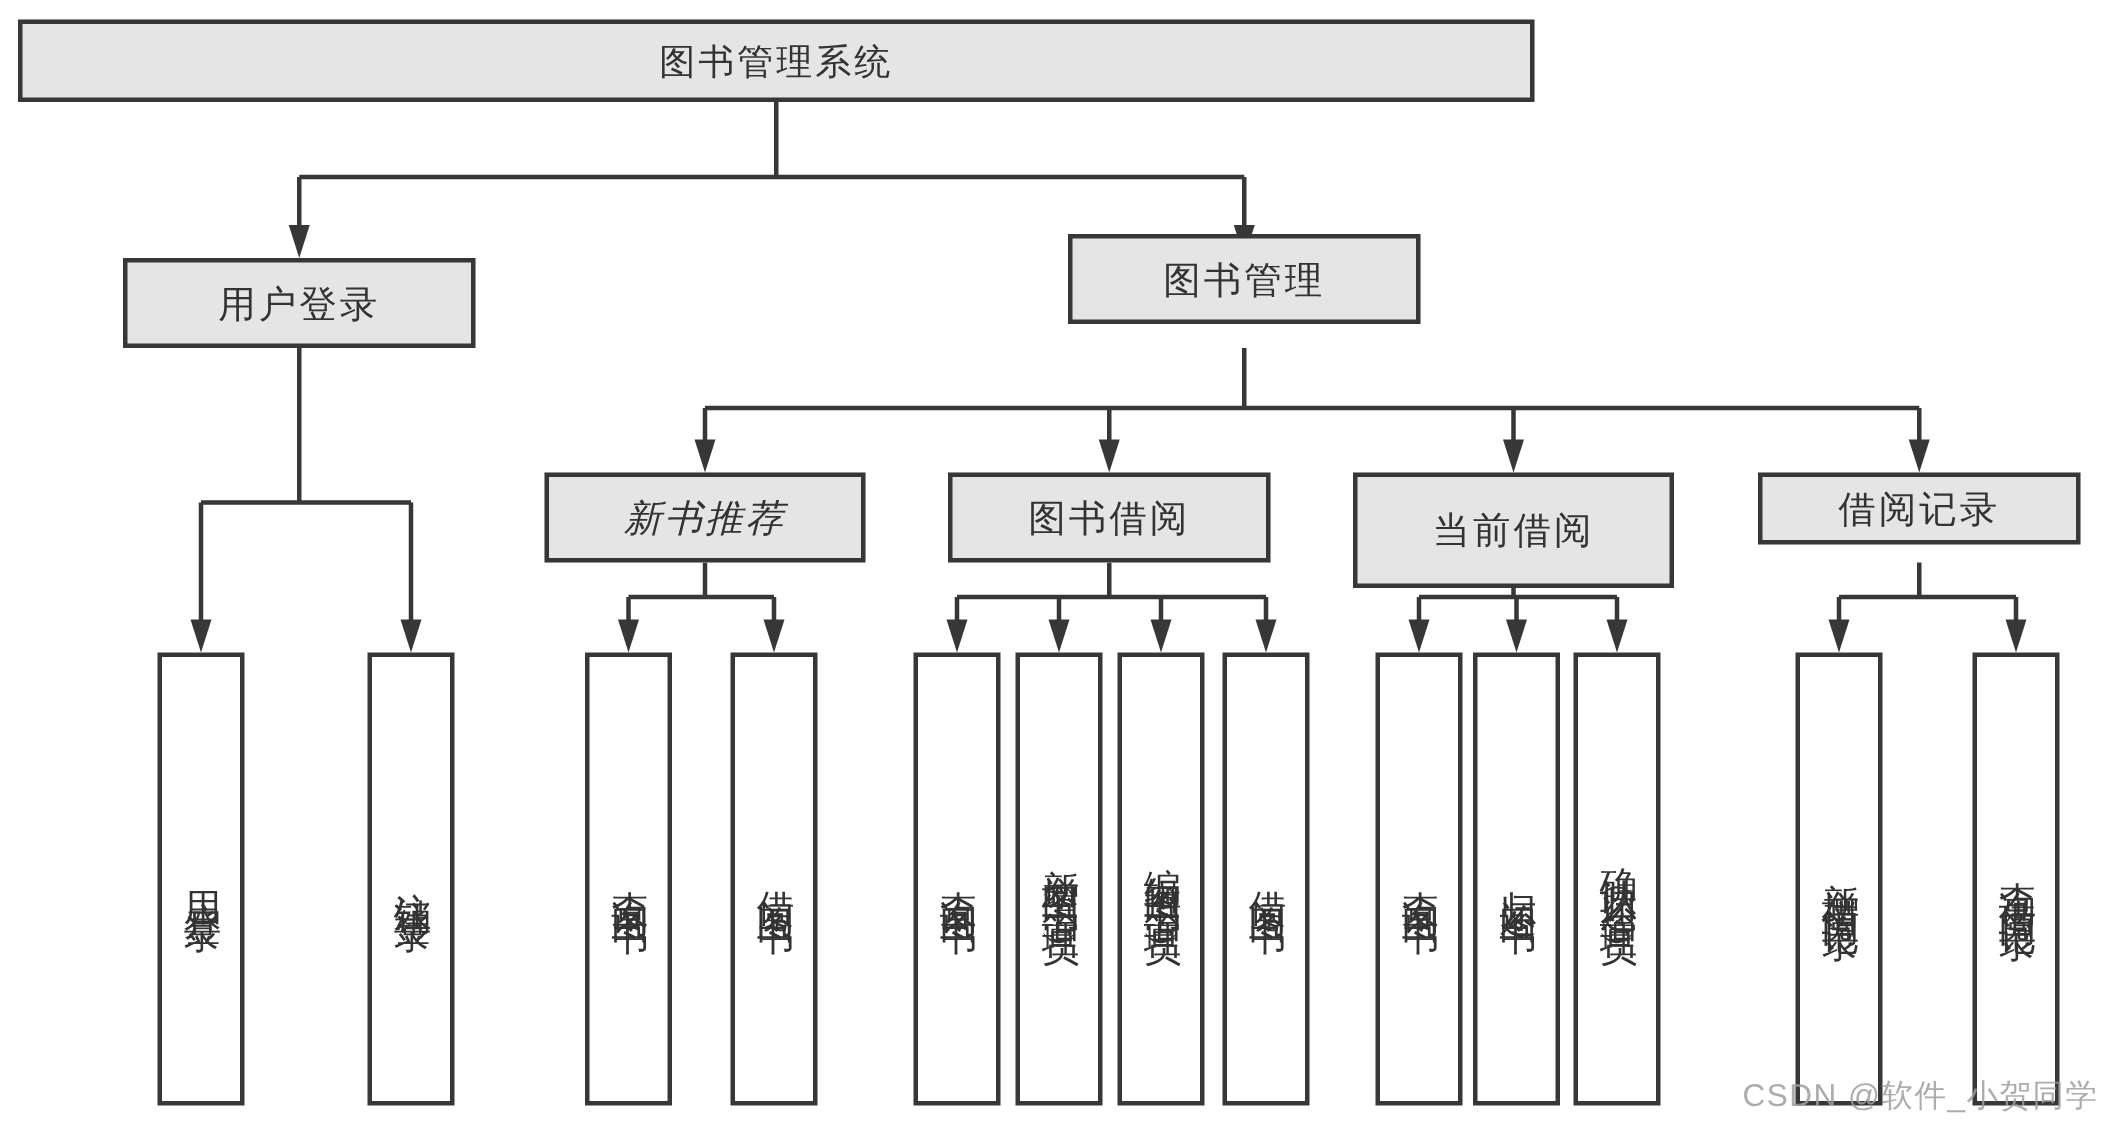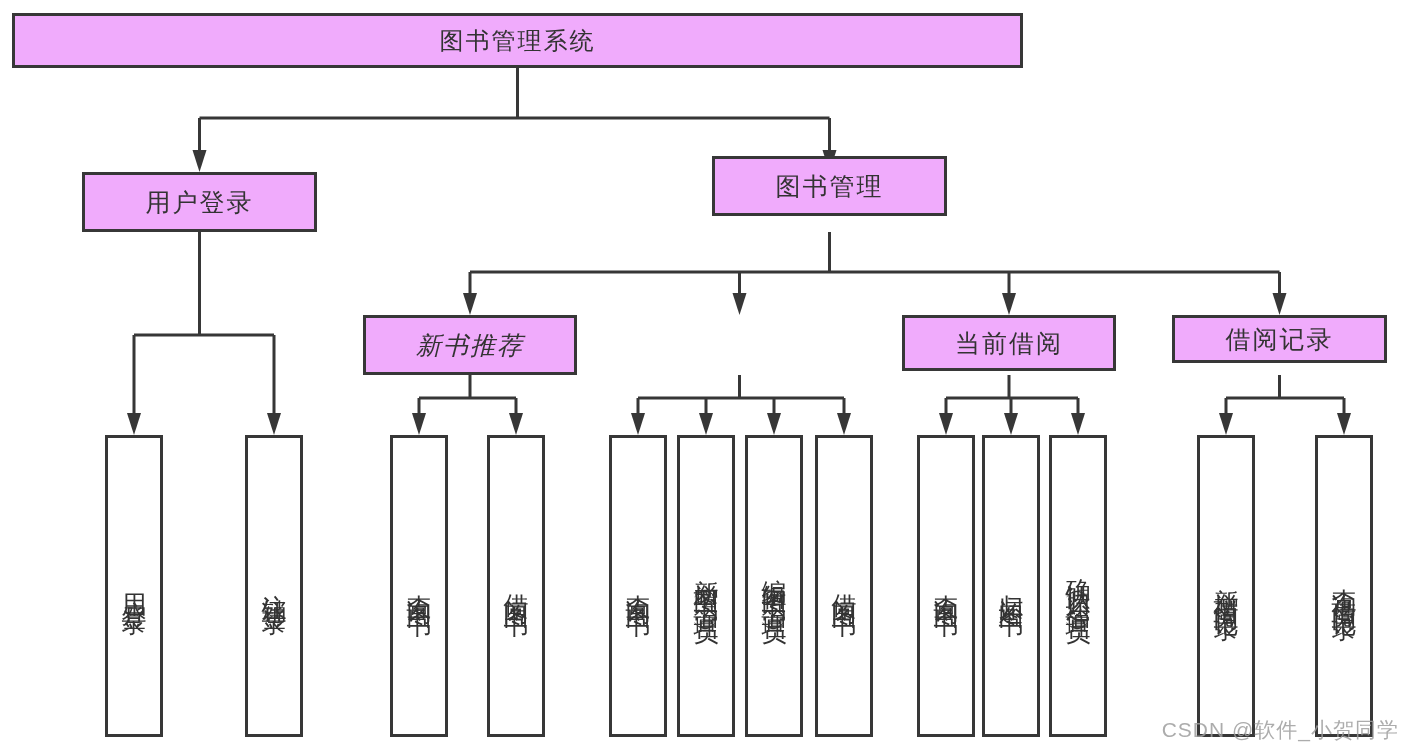--- a/index.html
+++ b/index.html
@@ -20,21 +20,21 @@
     left: 0;
     top: 0;
     width: 1405px;
     height: 747px;
     pointer-events: none;
   }
   .hbox {
     position: absolute;
     box-sizing: border-box;
     border: 3px solid #373737;
-    background: #f0abfc;
+    background: #e5e5e5;
     display: flex;
     align-items: center;
     justify-content: center;
     color: #333333;
     font-size: 25px;
     letter-spacing: 2px;
     white-space: nowrap;
   }
   .hbox.root-box {
     font-size: 24px;
@@ -139,21 +139,24 @@
   <div class="hbox" style="left:82px; top:172px; width:235px; height:60px;">
     <span>用户登录</span>
   </div>
   <div class="hbox" style="left:712px; top:156px; width:235px; height:60px;">
     <span>图书管理</span>
   </div>
 
   <div class="hbox" style="left:363px; top:315px; width:214px; height:60px;font-style:italic;">
     <span>新书推荐</span>
   </div>
-  <div class="hbox" style="left:902px; top:315px; width:214px; height:56px;">
+  <div class="hbox" style="left:632px; top:315px; width:215px; height:60px;">
+    <span>图书借阅</span>
+  </div>
+  <div class="hbox" style="left:902px; top:315px; width:214px; height:77px;">
     <span>当前借阅</span>
   </div>
   <div class="hbox" style="left:1172px; top:315px; width:215px; height:48px;">
     <span>借阅记录</span>
   </div>
 
   <div class="vbox" style="left:105px; top:435px; width:58px; height:302px;">
     <span class="vtext">用户登录</span>
   </div>
   <div class="vbox" style="left:245px; top:435px; width:58px; height:302px;">

